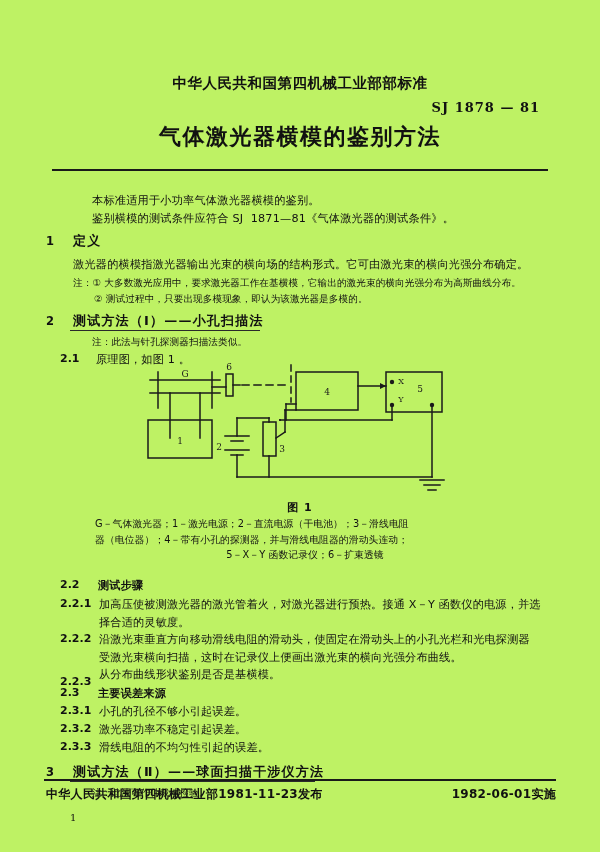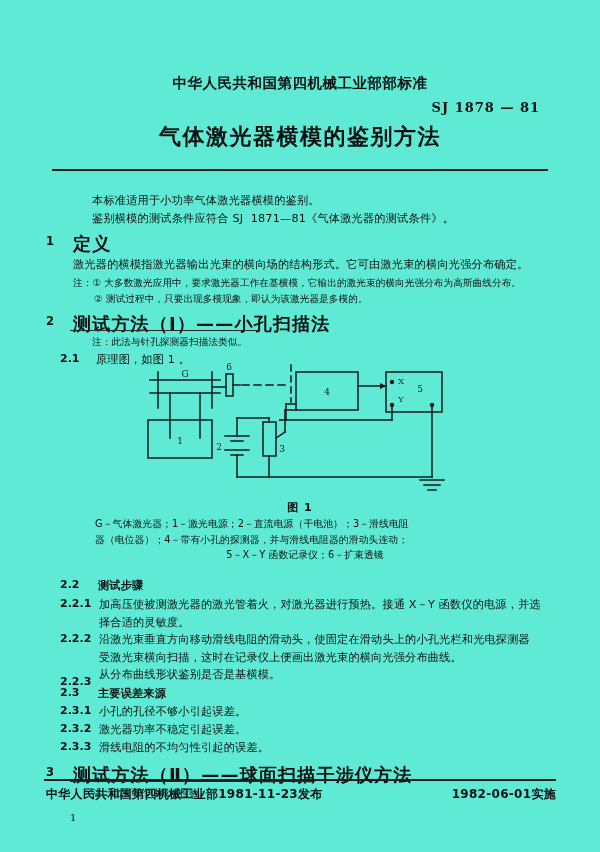--- a/index.html
+++ b/index.html
@@ -13,21 +13,21 @@
     position: relative;
     font-family: "DejaVu Sans", "Liberation Sans", sans-serif;
     color: #111111;
     overflow: hidden;
   }
   .page {
     position: absolute;
     left: 0; top: 0;
     width: 600px;
     height: 852px;
-    background: #5eead4;
+    background: #bef264;
   }
 
   
   .org-line {
     position: absolute;
     left: 0; top: 74px;
     width: 600px;
     text-align: center;
     font-size: 14.5px;
     font-weight: 700;
@@ -72,21 +72,21 @@
     line-height: 15px;
     letter-spacing: 0.1px;
   }
   .secnum {
     position: absolute;
     font-size: 11.5px;
     font-weight: 700;
   }
   .sechead {
     position: absolute;
-    font-size: 18px;
+    font-size: 13px;
     font-weight: 700;
     letter-spacing: 1.2px;
   }
   .sec-underline {
     position: absolute;
     height: 1.3px;
     background: #2a2a2a;
   }
   .itm-num {
     position: absolute;

